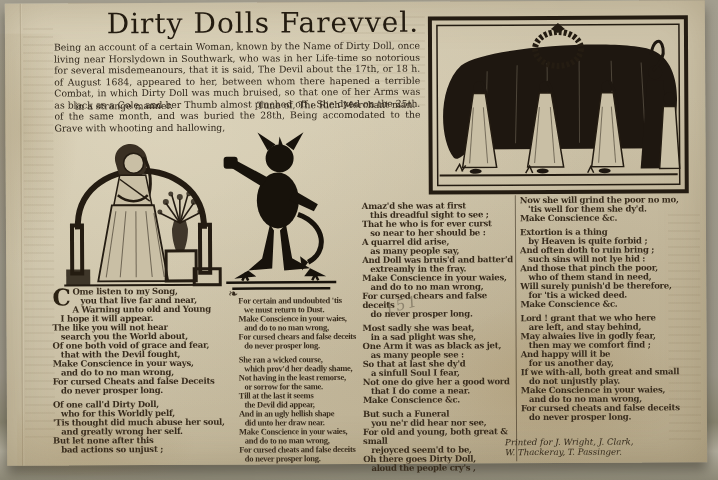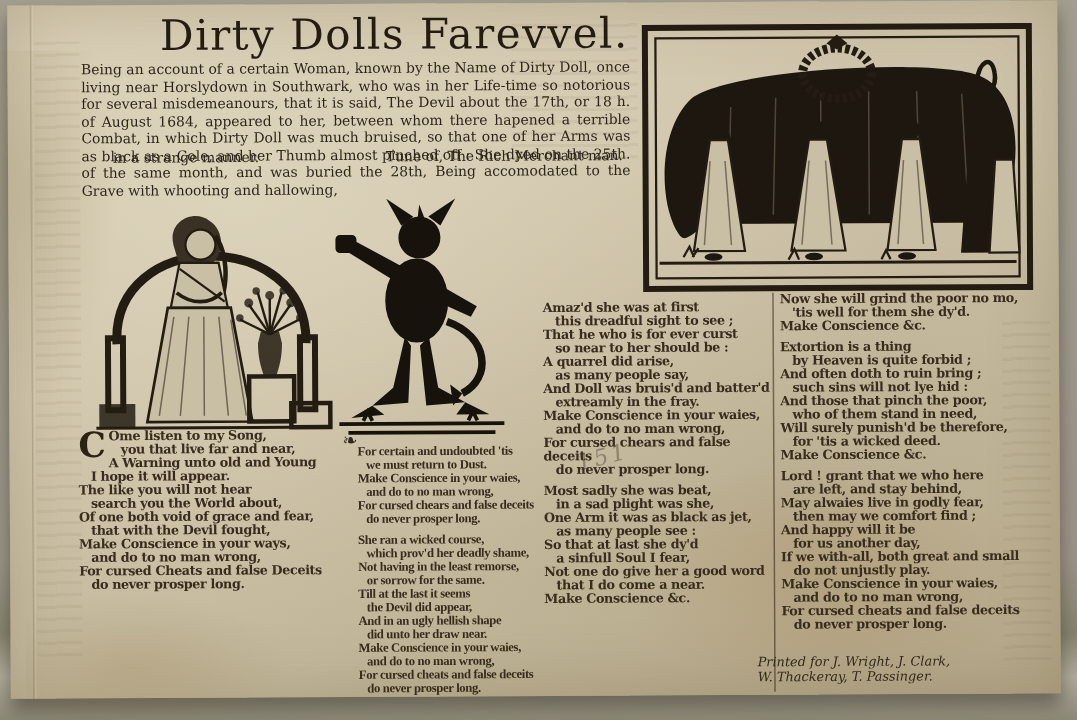--- a/index.html
+++ b/index.html
@@ -243,20 +243,26 @@
 A Warning unto old and Young
    I hope it will appear.
 The like you will not hear
    search you the World about,
 Of one both void of grace and fear,
    that with the Devil fought,
 Make Conscience in your ways,
    and do to no man wrong,
 For cursed Cheats and false Deceits
    do never prosper long.</span></p>
+      <p class="stanza">Of one call'd Dirty Doll,
+   who for this Worldly pelf,
+'Tis thought did much abuse her soul,
+   and greatly wrong her self.
+But let none after this
+   bad actions so unjust ;</p>
     </div>
 
     <div class="col col2">
       <p class="stanza">For certain and undoubted 'tis
    we must return to Dust.
 Make Conscience in your waies,
    and do to no man wrong,
 For cursed chears and false deceits
    do never prosper long.</p>
       <p class="stanza">She ran a wicked course,
@@ -288,20 +294,26 @@
    do never prosper long.</p>
       <p class="stanza">Most sadly she was beat,
    in a sad plight was she,
 One Arm it was as black as jet,
    as many people see :
 So that at last she dy'd
    a sinfull Soul I fear,
 Not one do give her a good word
    that I do come a near.
 Make Conscience &amp;c.</p>
+      <p class="stanza">But such a Funeral
+   you ne'r did hear nor see,
+For old and young, both great &amp; small
+   rejoyced seem'd to be,
+Oh there goes Dirty Doll,
+   aloud the people cry's ,</p>
     </div>
 
     <div class="rule"></div>
 
     <div class="col col4">
       <p class="stanza">Now she will grind the poor no mo,
    'tis well for them she dy'd.
 Make Conscience &amp;c.</p>
       <p class="stanza">Extortion is a thing
    by Heaven is quite forbid ;

